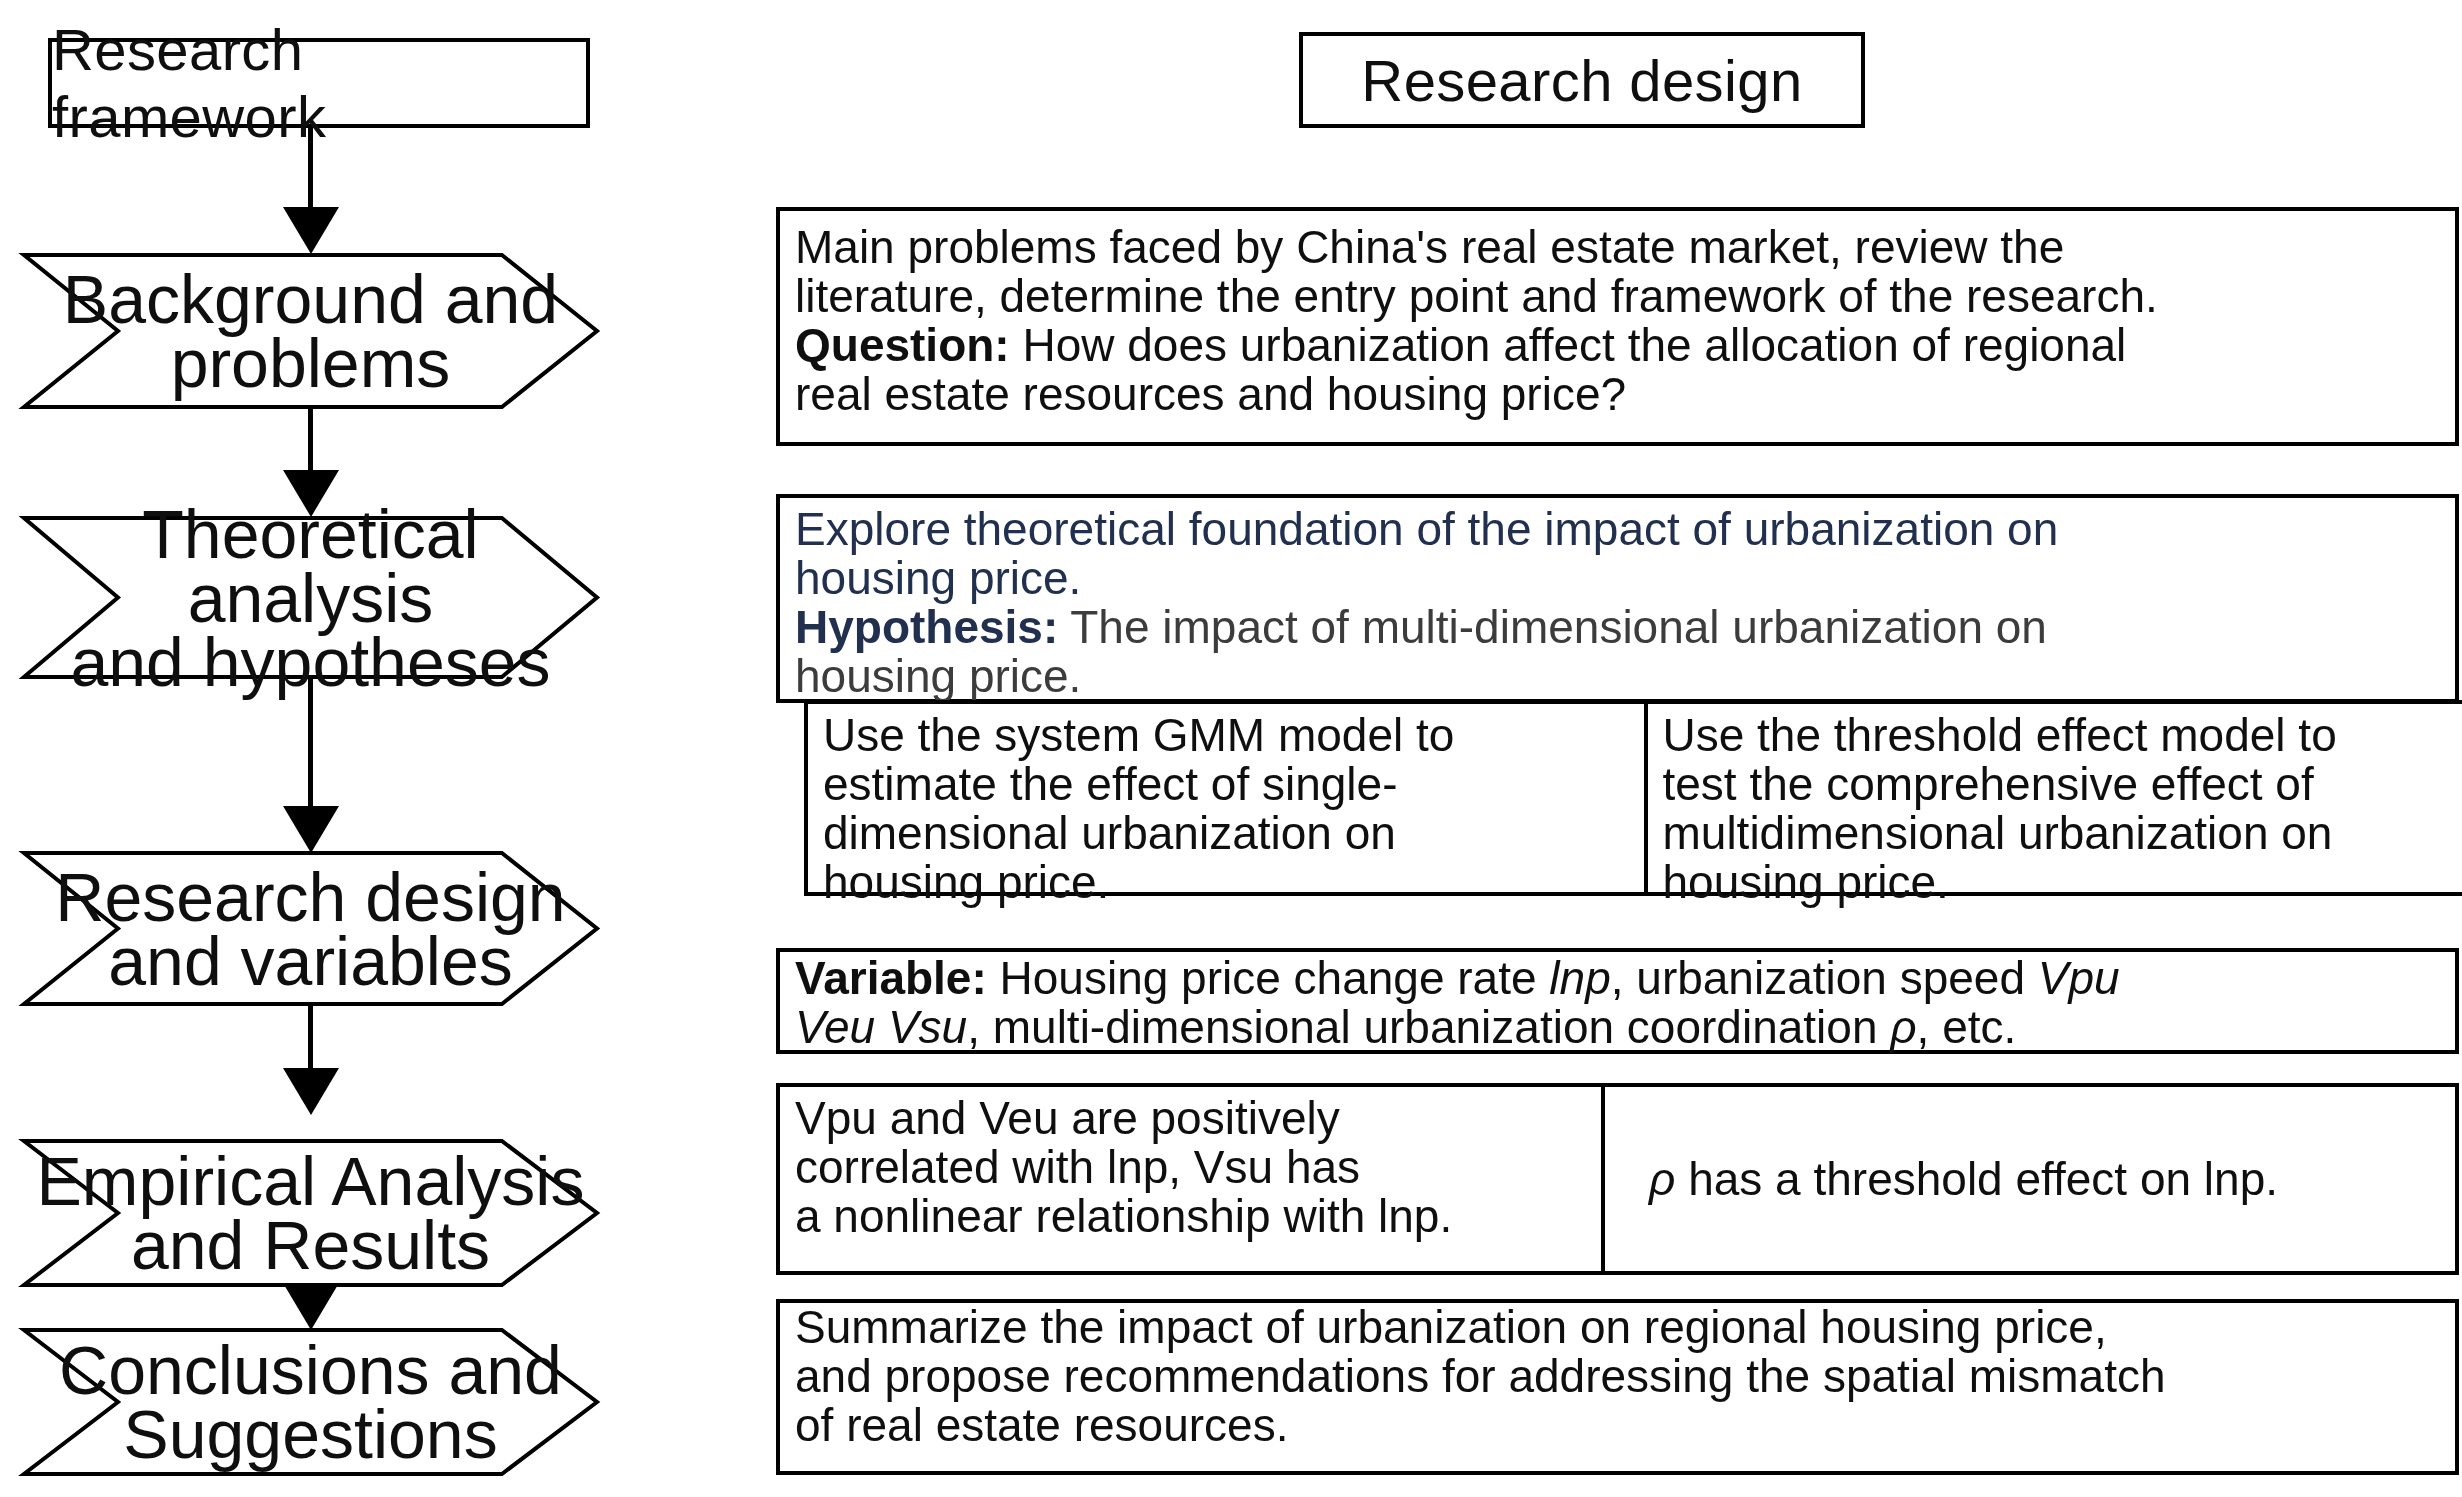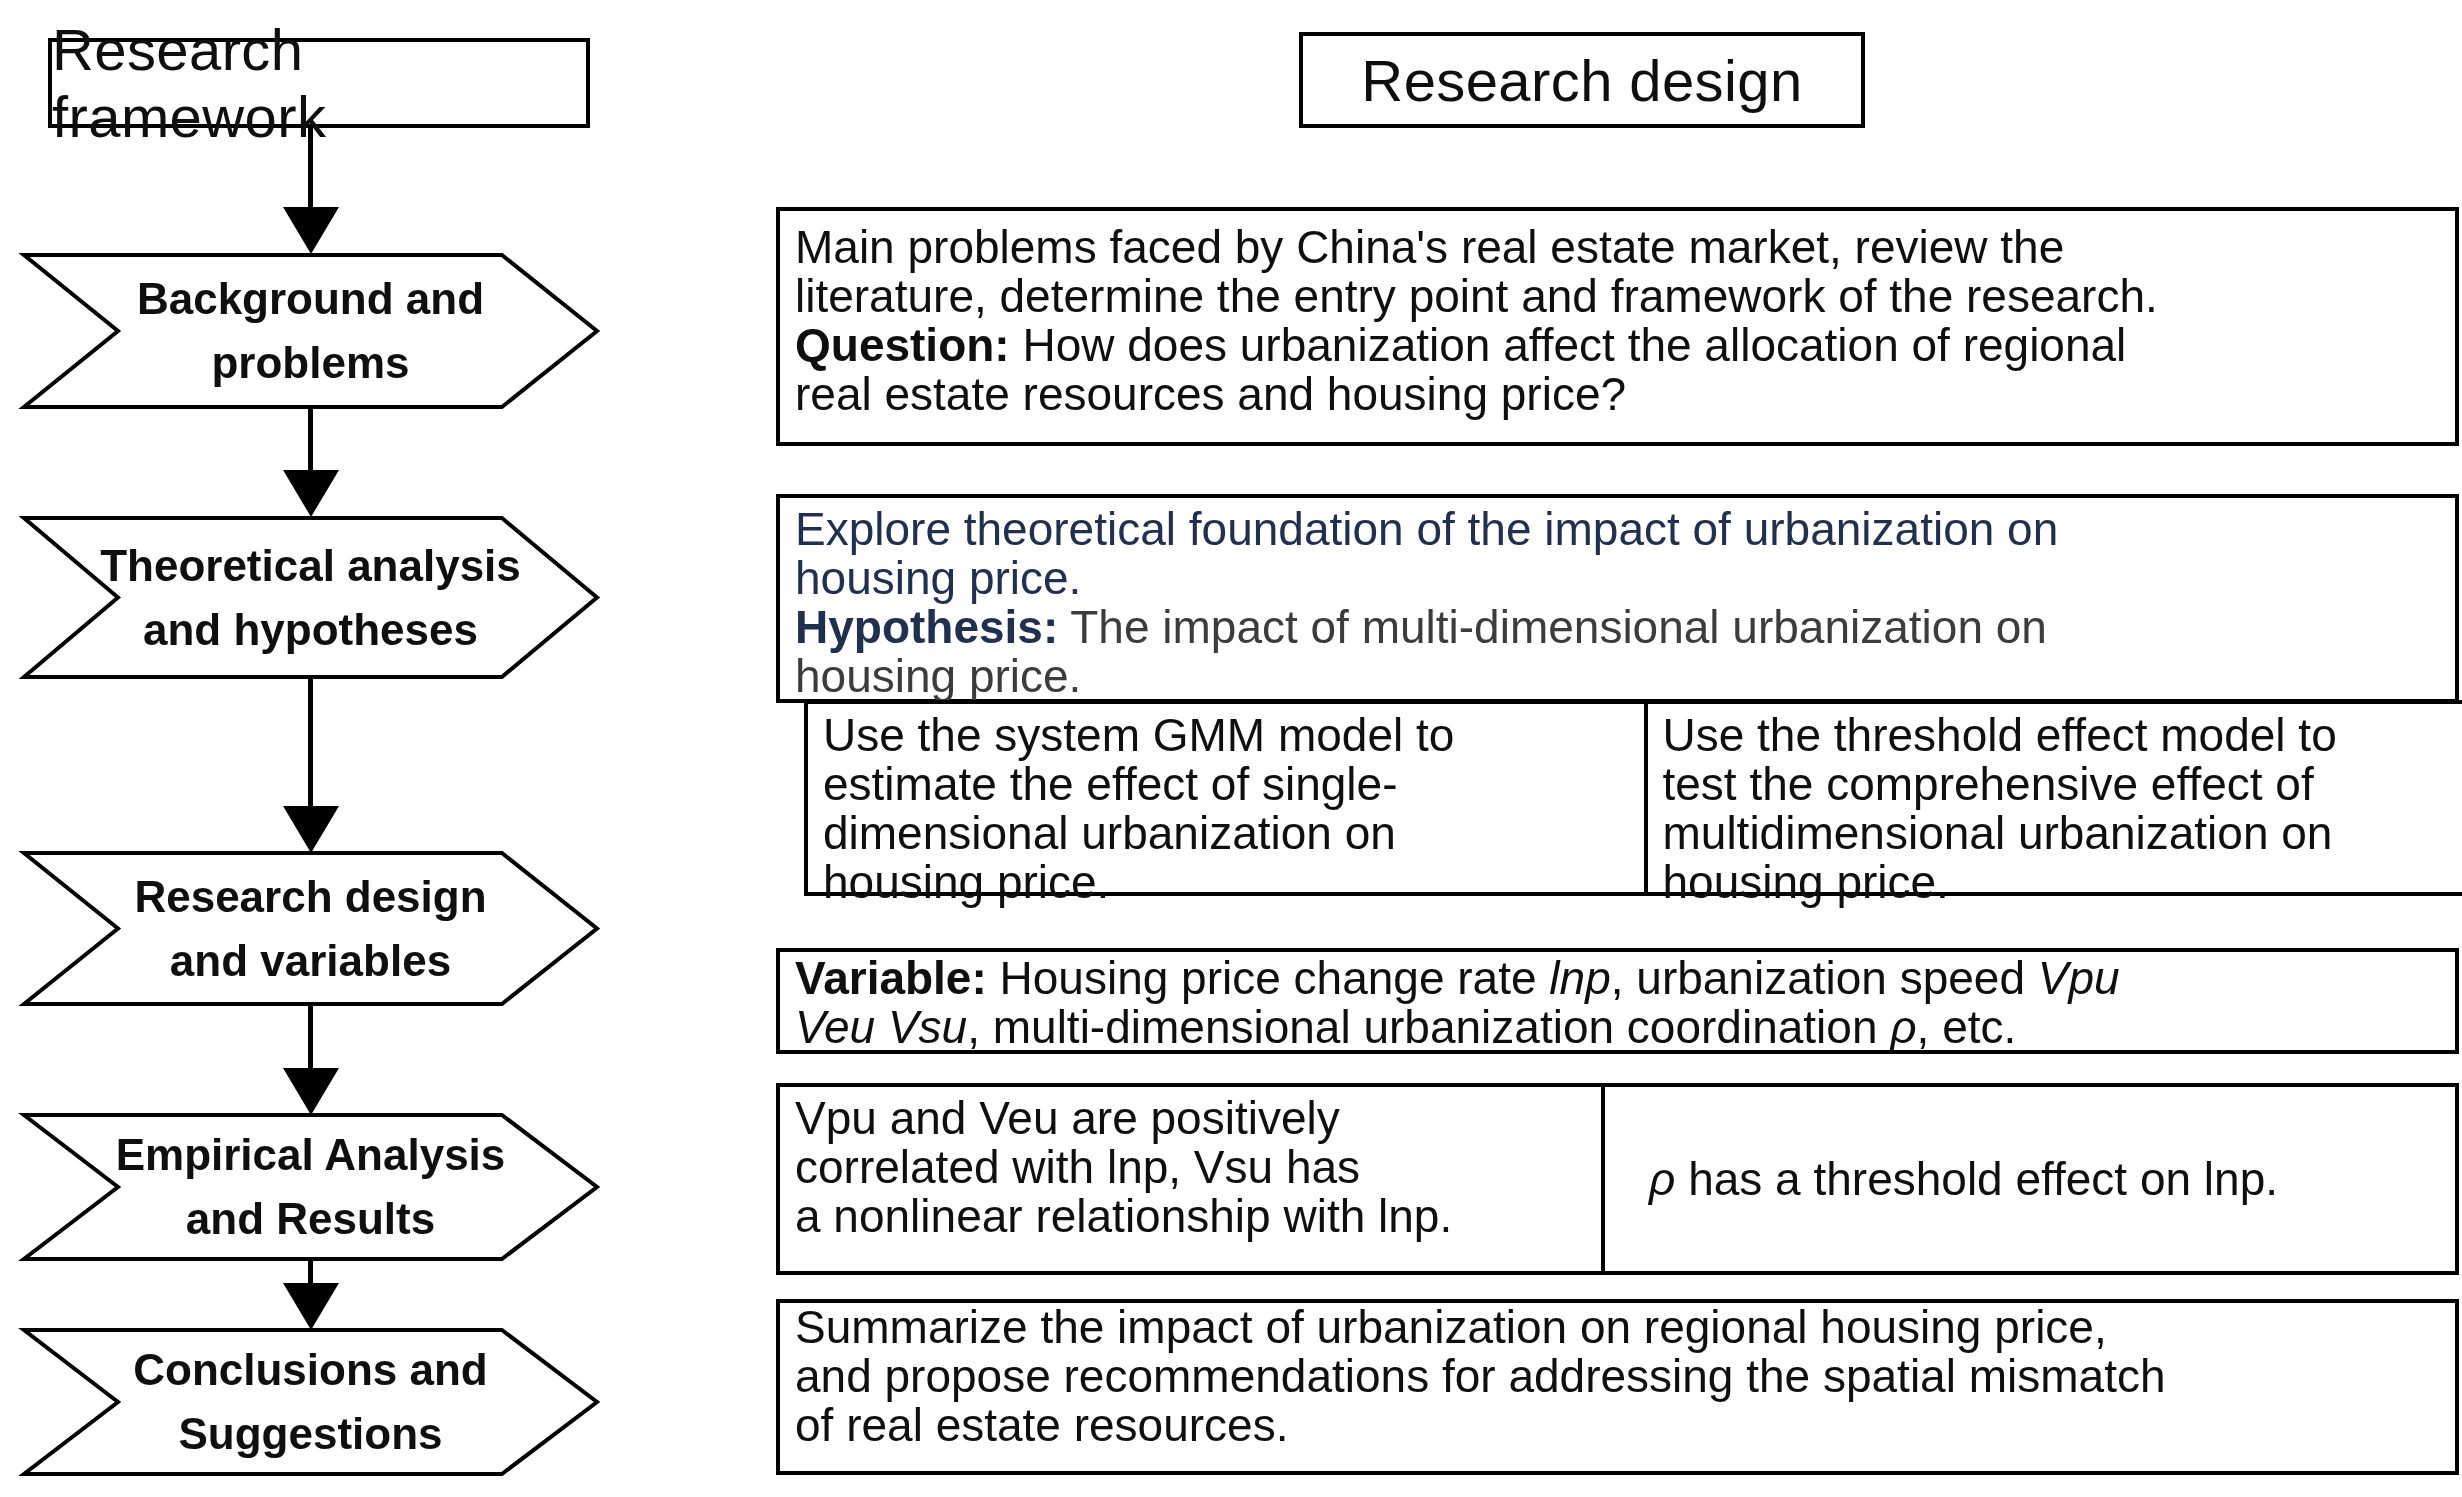--- a/index.html
+++ b/index.html
@@ -15,21 +15,21 @@
   }
   .hdr-left{left:48px;top:38px;width:542px;height:90px;}
   .hdr-right{left:1299px;top:32px;width:566px;height:96px;}
   
   .chevron{position:absolute;left:24px;width:573px;}
   .chev-svg{position:absolute;left:0;top:0;width:100%;height:100%;overflow:visible;}
   .chev-svg polygon{fill:#ffffff;stroke:#000000;stroke-width:4px;vector-effect:non-scaling-stroke;stroke-linejoin:miter;}
   .chev-label{
     position:absolute;left:0;top:0;right:0;bottom:0;
     display:flex;align-items:center;justify-content:center;text-align:center;
-    font-size:44px;line-height:64px;white-space:pre-line;font-weight:bold;
+    font-size:68px;line-height:64px;white-space:pre-line;
   }
   
   .arrow{position:absolute;left:283px;width:55px;}
   .arrow .shaft{position:absolute;left:50%;margin-left:-2.5px;top:0;bottom:42px;width:5px;background:#000;}
   .arrow .head{
     position:absolute;bottom:0;left:0;width:0;height:0;
     border-left:28px solid transparent;border-right:28px solid transparent;border-top:47px solid #000;
   }
   
   .cbox{
@@ -95,21 +95,21 @@
   </div>
 
   <div class="chevron" style="top:853px;height:151px;">
     <svg class="chev-svg" viewBox="0 0 100 100" preserveAspectRatio="none">
       <polygon points="0,0 83.4,0 100,50 83.4,100 0,100 16.4,50"></polygon>
     </svg>
     <div class="chev-label">Research design
 and variables</div>
   </div>
 
-  <div class="chevron" style="top:1115px;height:144px;">
+  <div class="chevron" style="top:1141px;height:144px;">
     <svg class="chev-svg" viewBox="0 0 100 100" preserveAspectRatio="none">
       <polygon points="0,0 83.4,0 100,50 83.4,100 0,100 16.4,50"></polygon>
     </svg>
     <div class="chev-label">Empirical Analysis
 and Results</div>
   </div>
 
   <div class="chevron" style="top:1330px;height:144px;">
     <svg class="chev-svg" viewBox="0 0 100 100" preserveAspectRatio="none">
       <polygon points="0,0 83.4,0 100,50 83.4,100 0,100 16.4,50"></polygon>

